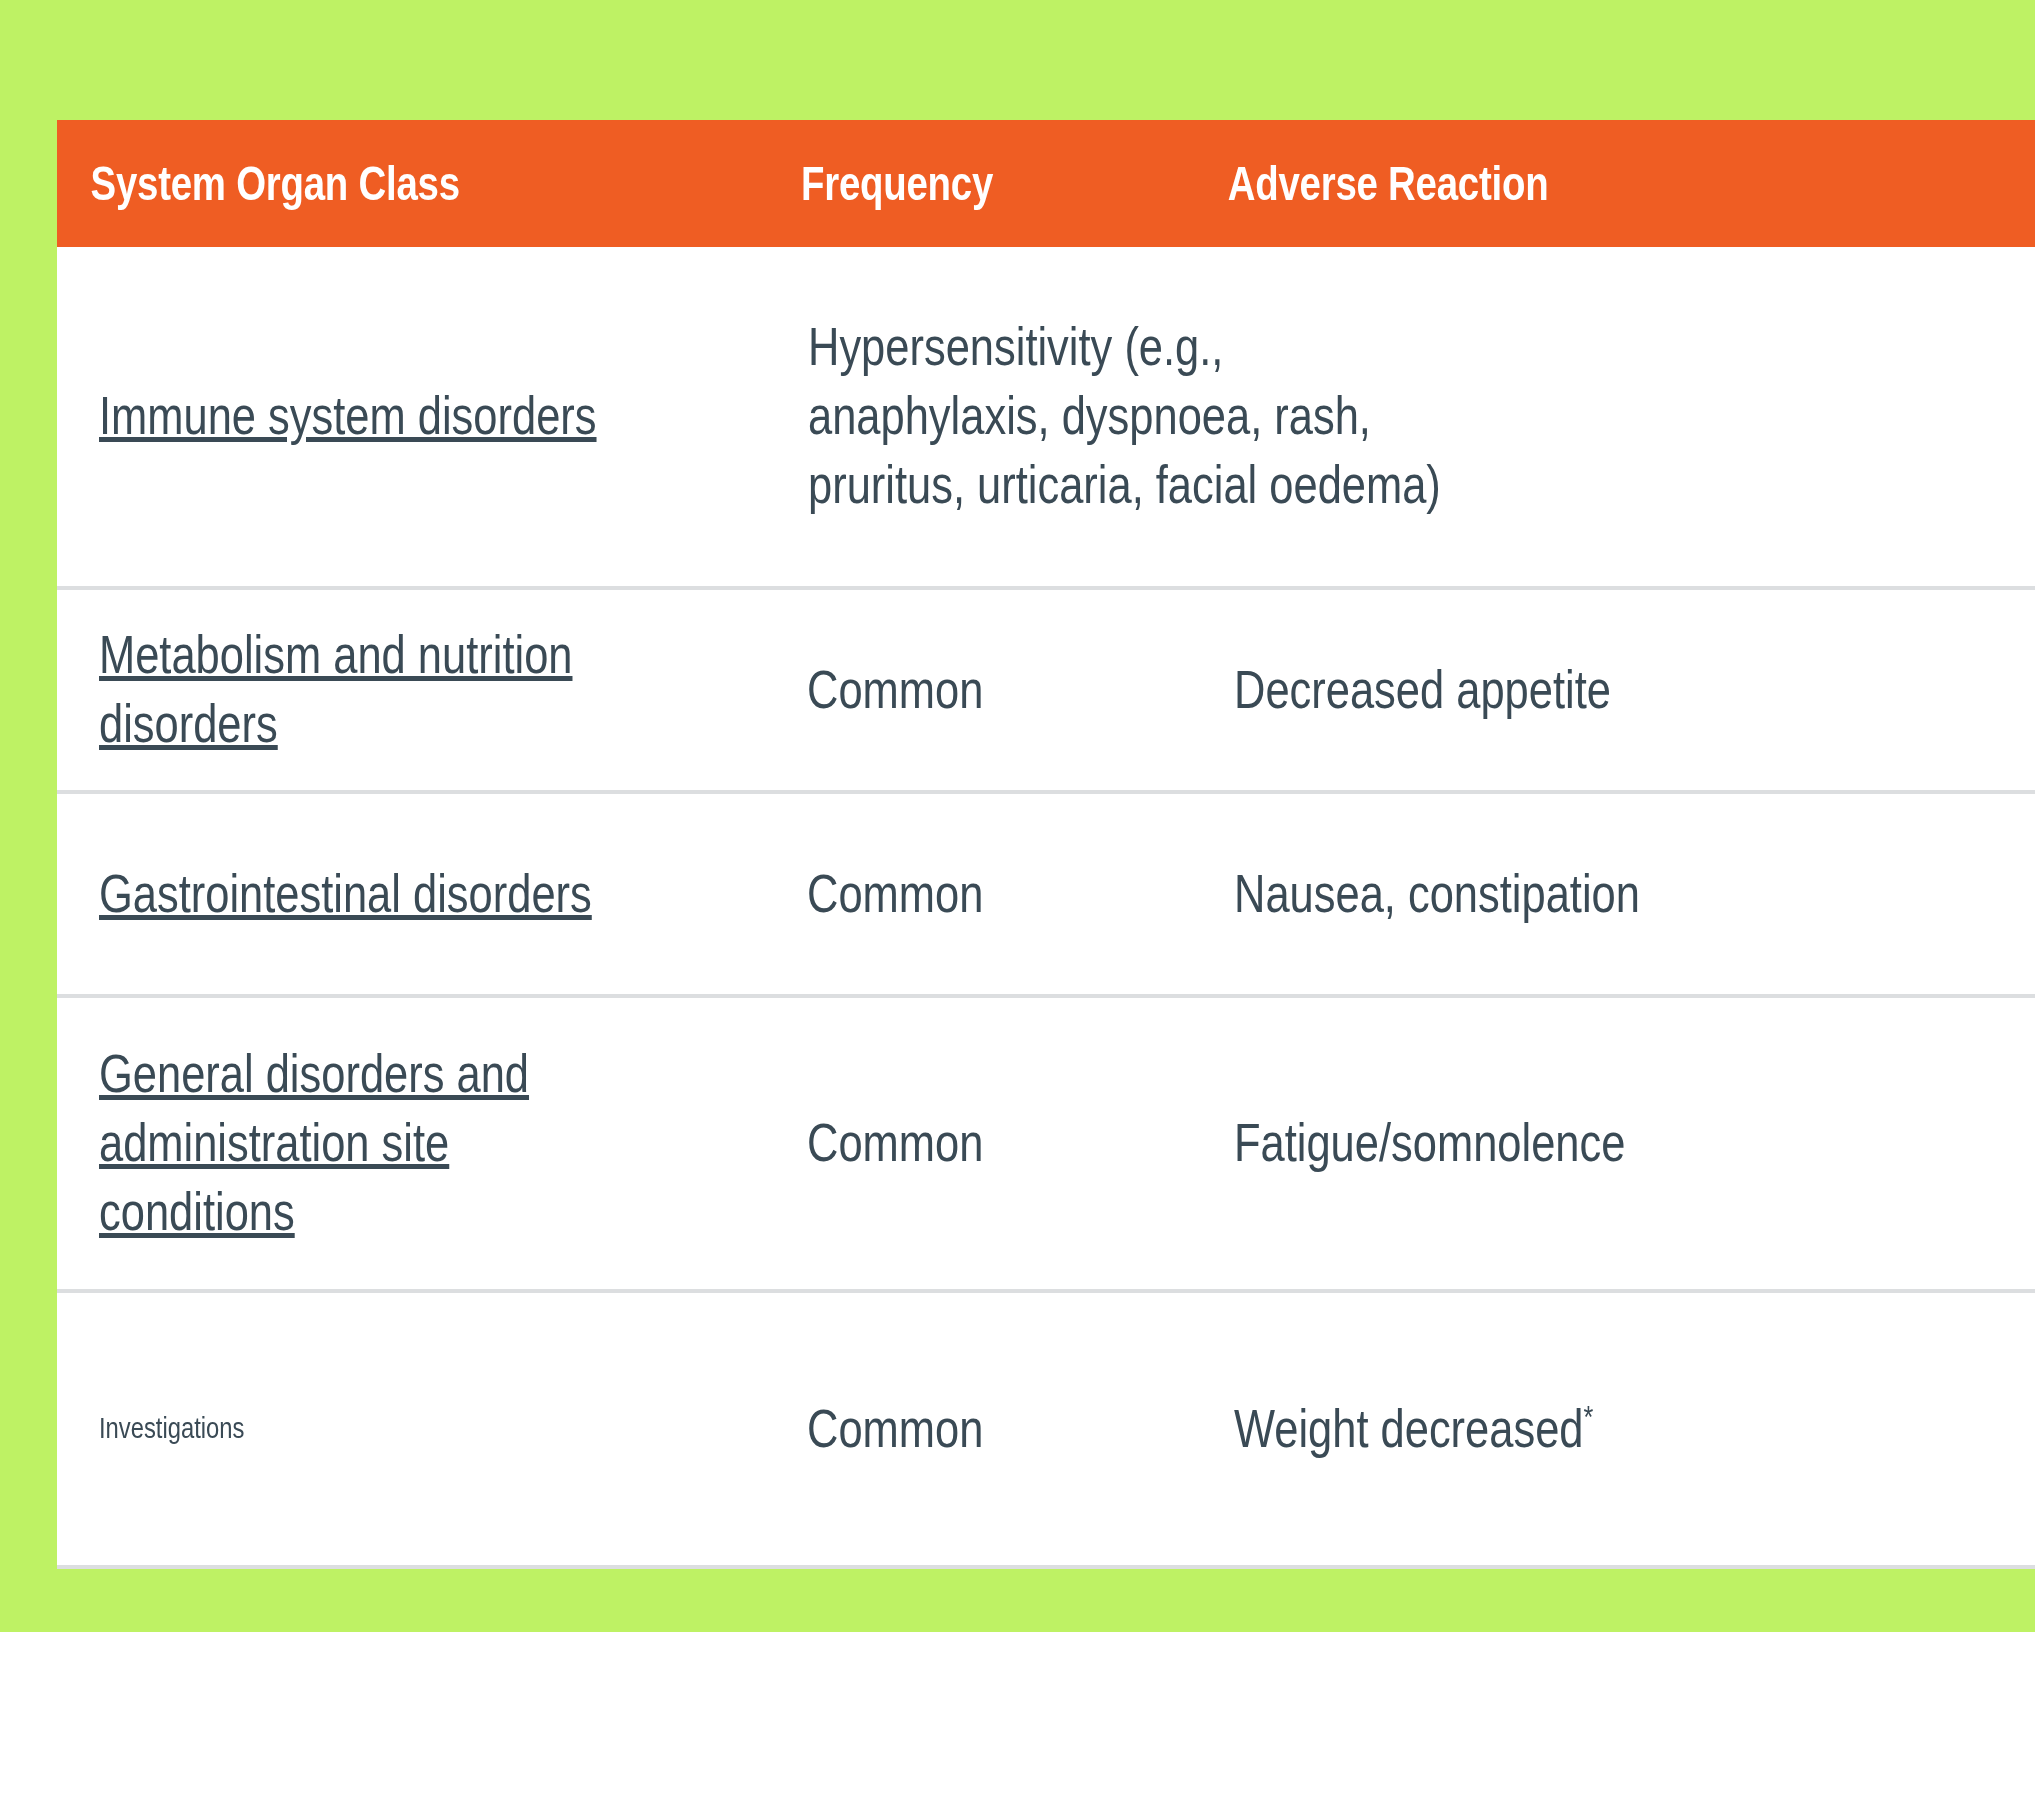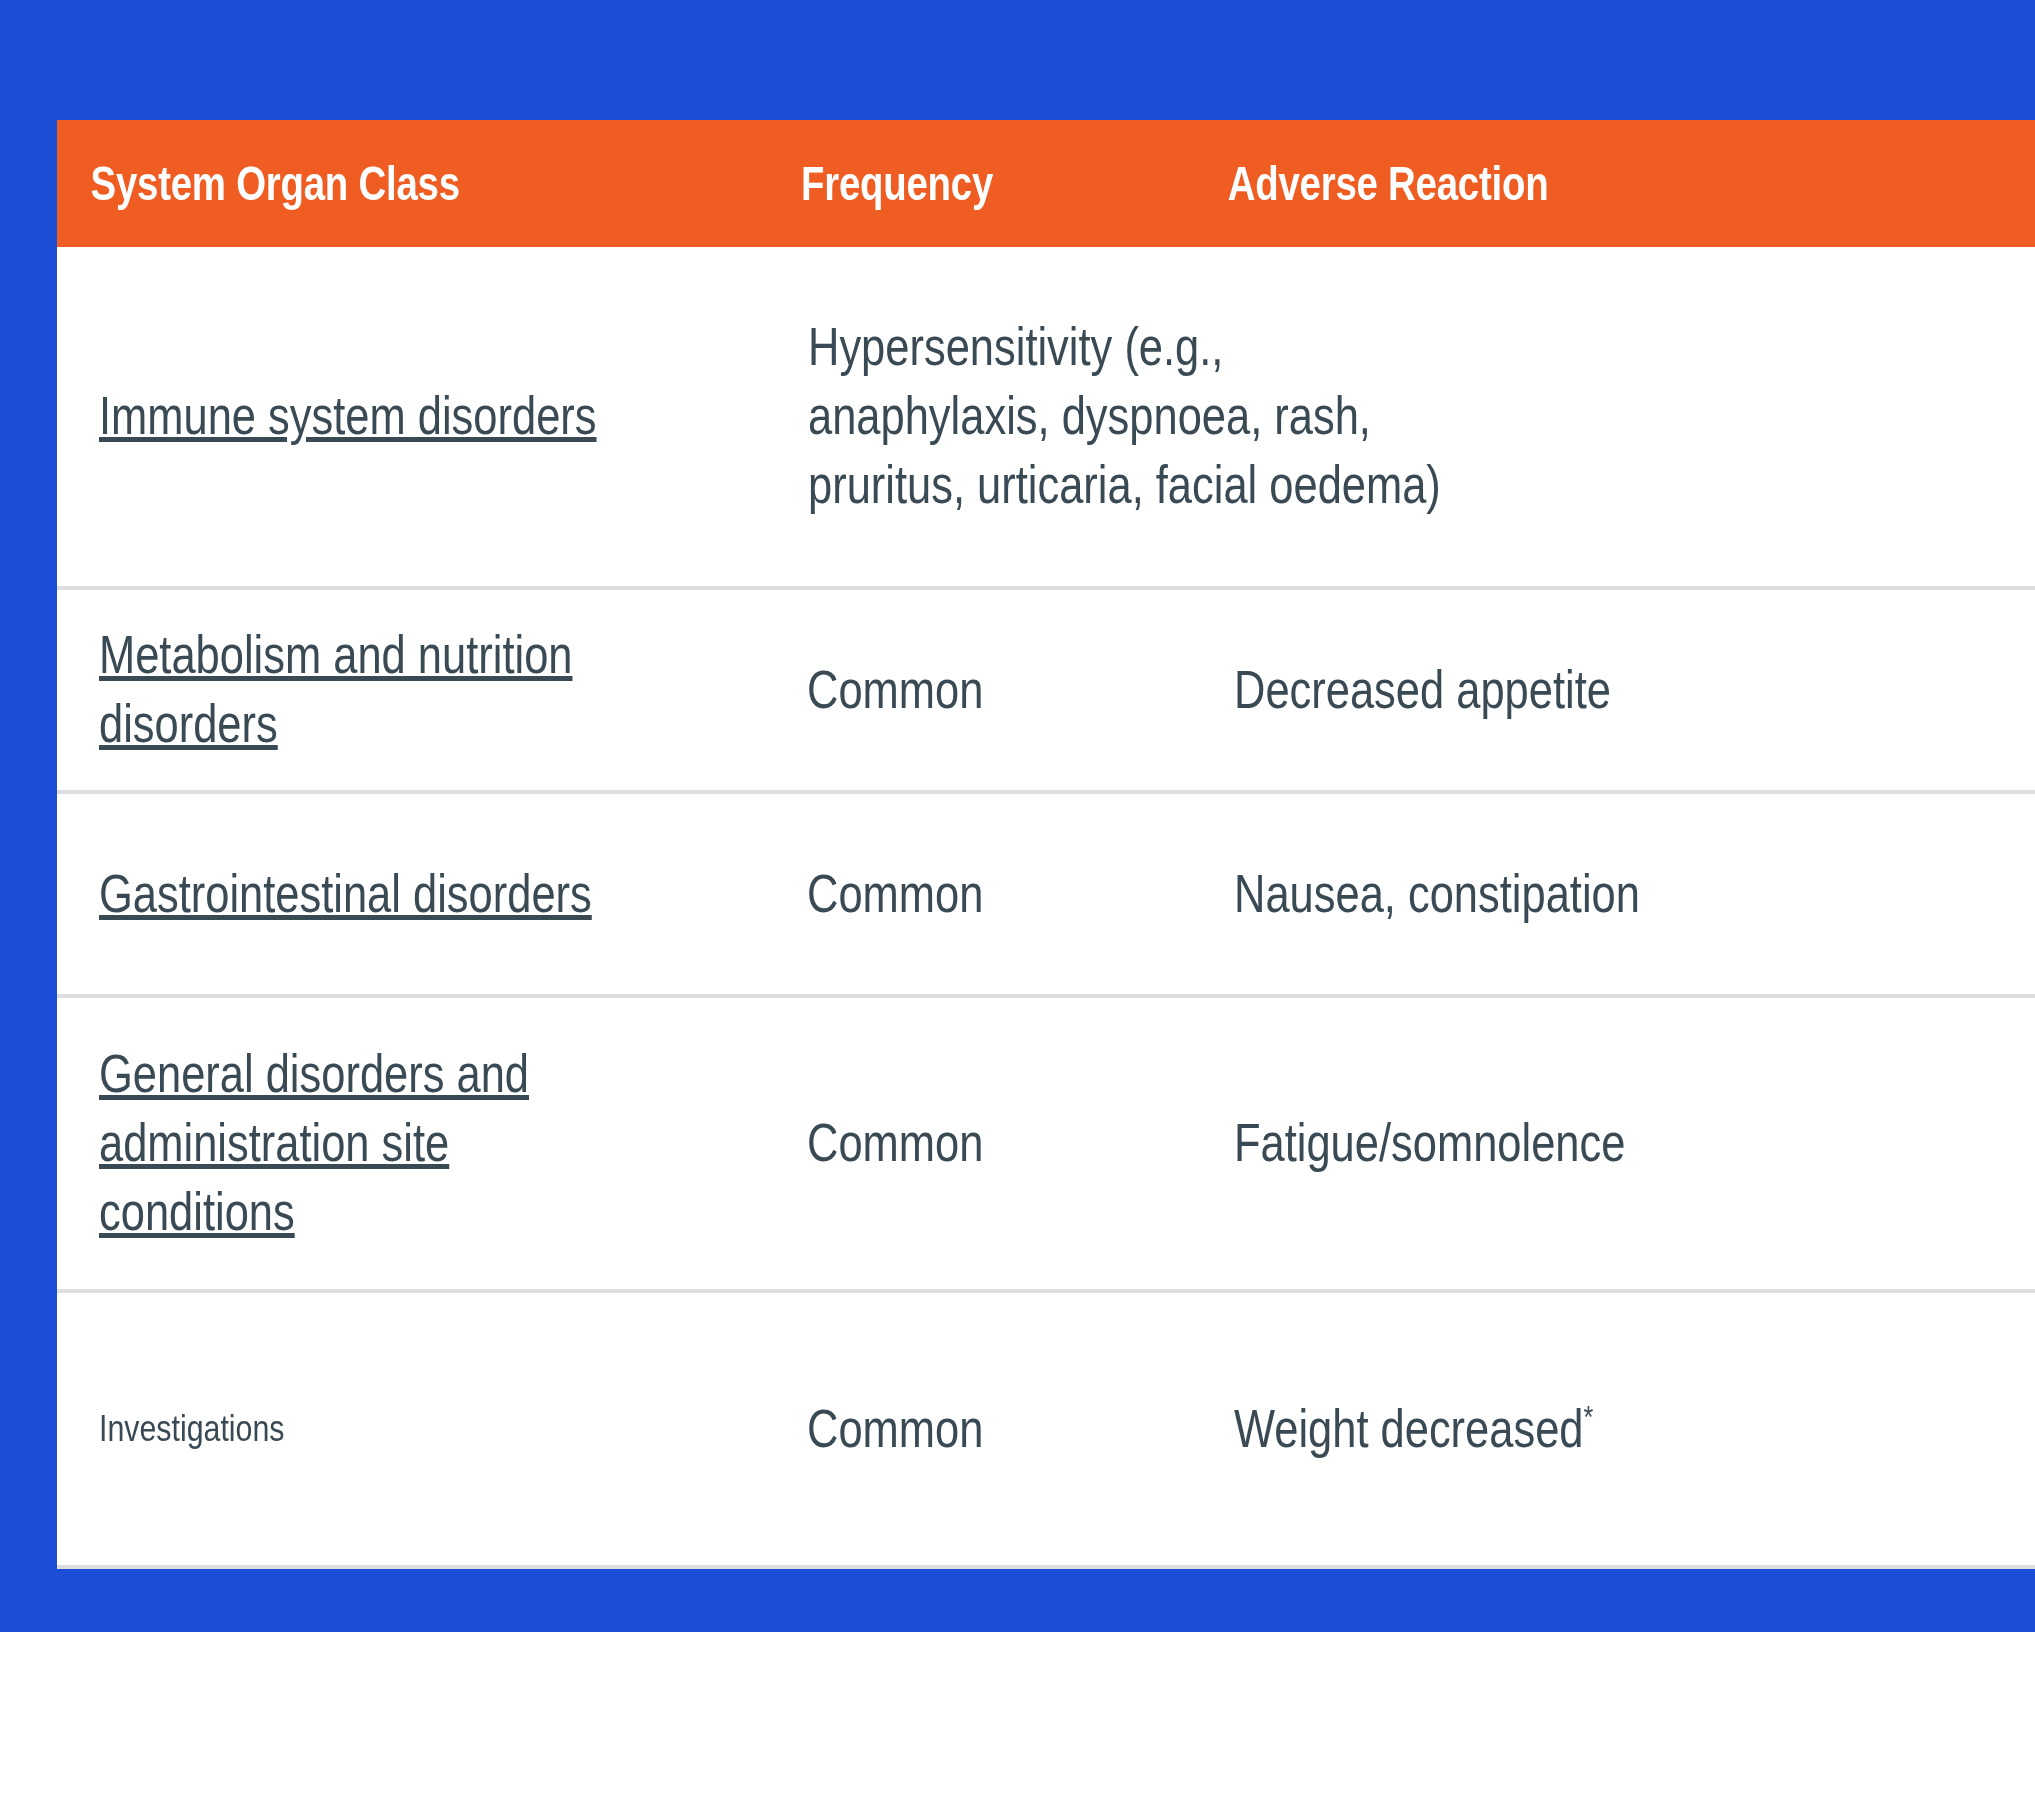--- a/index.html
+++ b/index.html
@@ -12,21 +12,21 @@
     width: 2035px;
     height: 1796px;
     font-family: "Liberation Sans", "DejaVu Sans", sans-serif;
     -webkit-font-smoothing: antialiased;
   }
 
   #page {
     position: relative;
     width: 2035px;
     height: 1632px;
-    background: #1d4ed8;
+    background: #bef264;
     overflow: hidden;
   }
 
   .table-wrap {
     position: absolute;
     left: 57px;
     top: 120px;
     width: 1978px;
   }
 
@@ -85,21 +85,21 @@
   .cell1 { width: 720px; padding-left: 42px; padding-right: 10.2px; text-decoration: underline; }
   .cell2 { width: 426px;  padding-left: 30px; padding-right: 10.2px; }
   .cell3 { width: 832px; padding-left: 31px; padding-right: 10.2px; }
 
   
   .invest-label {
     width: 720px;
     padding-left: 42px;
     box-sizing: border-box;
     color: #3A4A55;
-    font-size: 37px;
+    font-size: 29px;
     font-stretch: condensed;
     line-height: 1.3;
     align-self: center;
   }
   .invest-label .shrink { display:block; transform: scaleX(0.82); transform-origin:left center; }
 
   .invest-stack {
     width: 1259px;
     display: flex;
     flex-direction: column;

